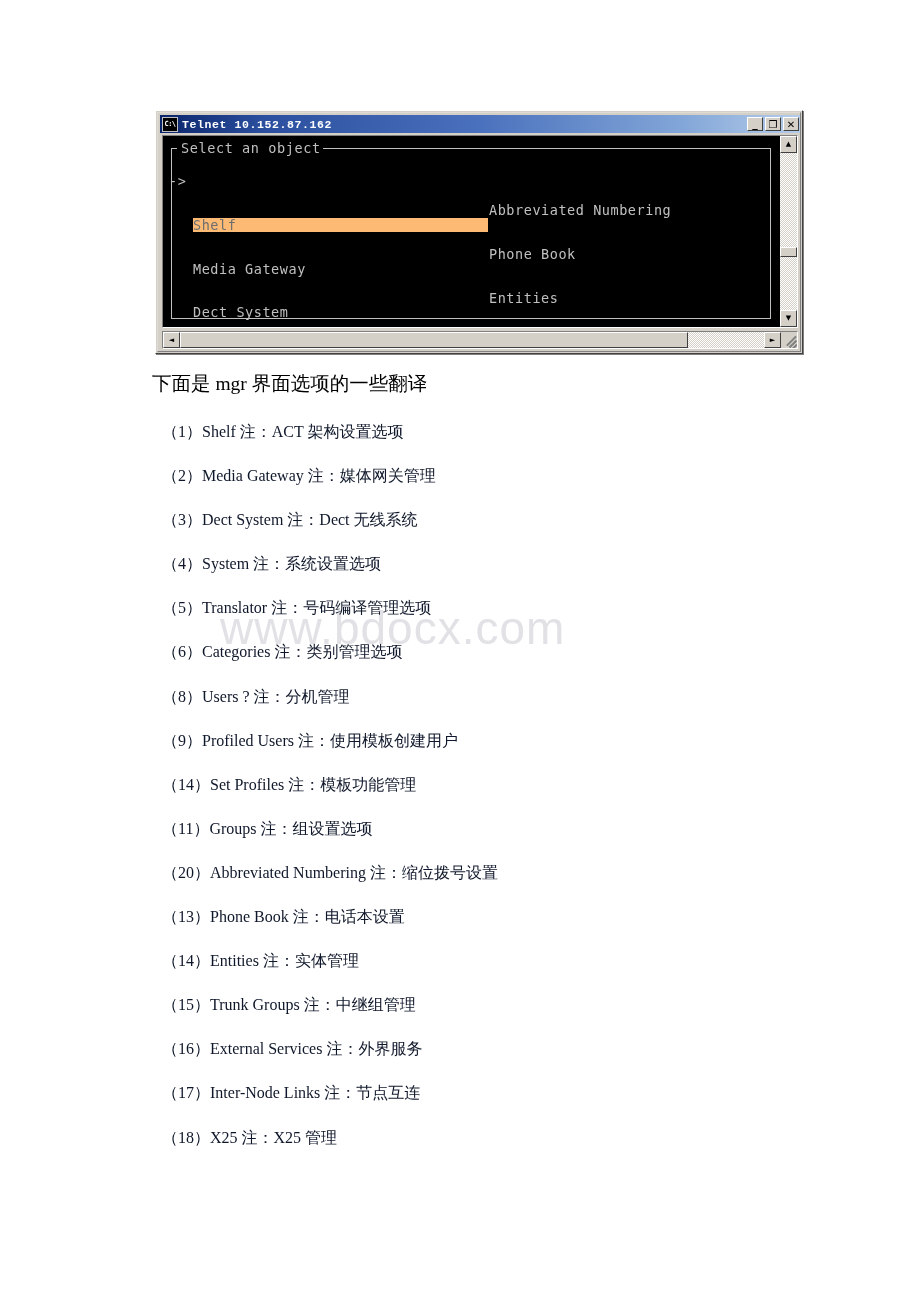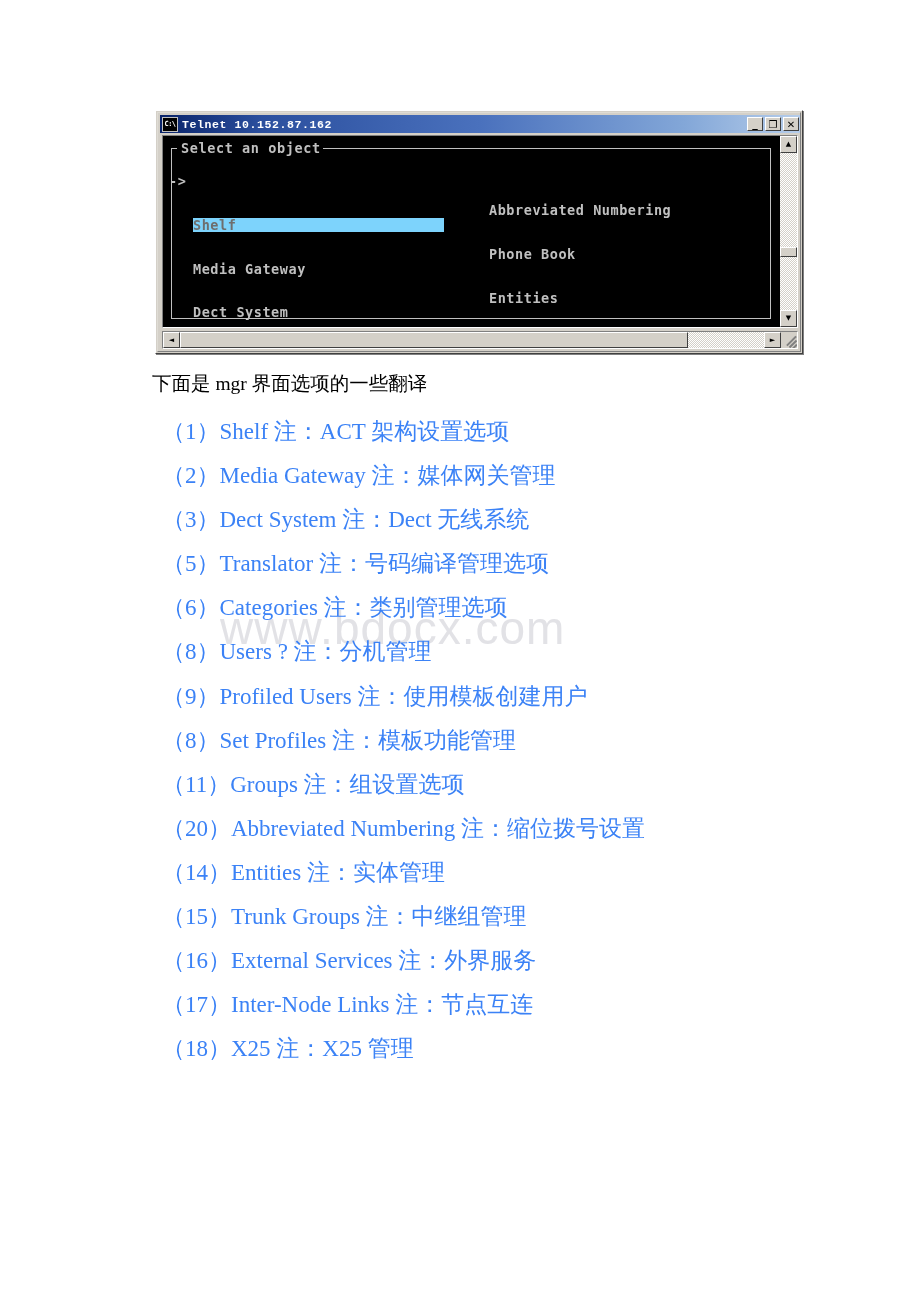--- a/index.html
+++ b/index.html
@@ -117,21 +117,20 @@
     left: 4px;
     top: 22px;
     width: 636px;
     height: 193px;
     background: #000000;
     border-top: 1px solid #808080;
     border-left: 1px solid #808080;
     border-right: 1px solid #ffffff;
     border-bottom: 1px solid #ffffff;
     box-sizing: border-box;
-    font-weight: bold;
   }
   #console-screen {
     position: absolute;
     left: 0; top: 0;
     width: 619px;
     height: 191px;
     background: #000000;
     overflow: hidden;
   }
 
@@ -178,23 +177,23 @@
     font-size: 13.5px;
     line-height: 14.6px;
     letter-spacing: 0.55px;
     color: #c0c0c0;
     white-space: pre;
   }
   #menu-col-left { width: 296px; position: relative; }
   #menu-col-right { width: 300px; }
   .menu-row { height: 14.6px; white-space: pre; }
   .menu-row.selected {
-    background: #7dd3fc;
+    background: #fdba74;
     color: #6e6e6e;
-    width: 251px;
+    width: 295px;
     box-sizing: border-box;
   }
   #cursor-arrow {
     position: absolute;
     left: -24px;
     top: 0;
     color: #c0c0c0;
     font-family: "DejaVu Sans Mono", "Liberation Mono", monospace;
     font-size: 13.5px;
     line-height: 14.6px;
@@ -346,23 +345,23 @@
     color: #000000;
     white-space: nowrap;
   }
   #trans-list {
     position: absolute;
     left: 152px;
     top: 50px;
     width: 700px;
   }
   .trans-item {
-    font-size: 23px;
+    font-size: 16px;
     line-height: 44.1px;
-    color: #3b82f6;
+    color: #0f172a;
     white-space: nowrap;
     padding-left: 10px;
   }
 
   
   #watermark {
     position: absolute;
     left: 220px;
     top: 603px;
     font-family: Liberation Sans, sans-serif;
@@ -473,26 +472,28 @@
 
   </div>
 </div>
 
 <div id="doc-body">
   <div id="intro-line">下面是 mgr 界面选项的一些翻译</div>
   <div id="trans-list">
     <div class="trans-item">（1）Shelf 注：ACT 架构设置选项</div>
     <div class="trans-item">（2）Media Gateway 注：媒体网关管理</div>
     <div class="trans-item">（3）Dect System 注：Dect 无线系统</div>
+    <div class="trans-item">（4）System 注：系统设置选项</div>
     <div class="trans-item">（5）Translator 注：号码编译管理选项</div>
     <div class="trans-item">（6）Categories 注：类别管理选项</div>
     <div class="trans-item">（8）Users ? 注：分机管理</div>
     <div class="trans-item">（9）Profiled Users 注：使用模板创建用户</div>
-    <div class="trans-item">（8）Set Profiles 注：模板功能管理</div>
+    <div class="trans-item">（14）Set Profiles 注：模板功能管理</div>
     <div class="trans-item">（11）Groups 注：组设置选项</div>
     <div class="trans-item">（20）Abbreviated Numbering 注：缩位拨号设置</div>
+    <div class="trans-item">（13）Phone Book 注：电话本设置</div>
     <div class="trans-item">（14）Entities 注：实体管理</div>
     <div class="trans-item">（15）Trunk Groups 注：中继组管理</div>
     <div class="trans-item">（16）External Services 注：外界服务</div>
     <div class="trans-item">（17）Inter-Node Links 注：节点互连</div>
     <div class="trans-item">（18）X25 注：X25 管理</div>
   </div>
 </div>
 
 </body></html>

